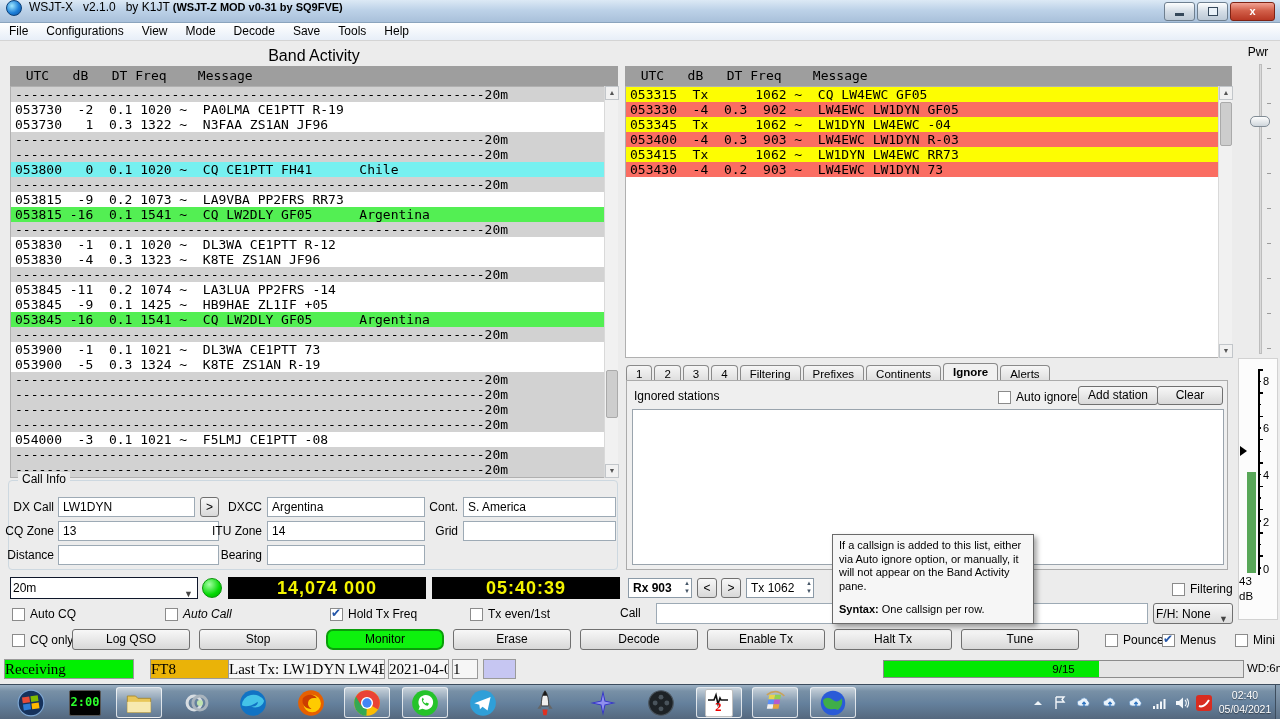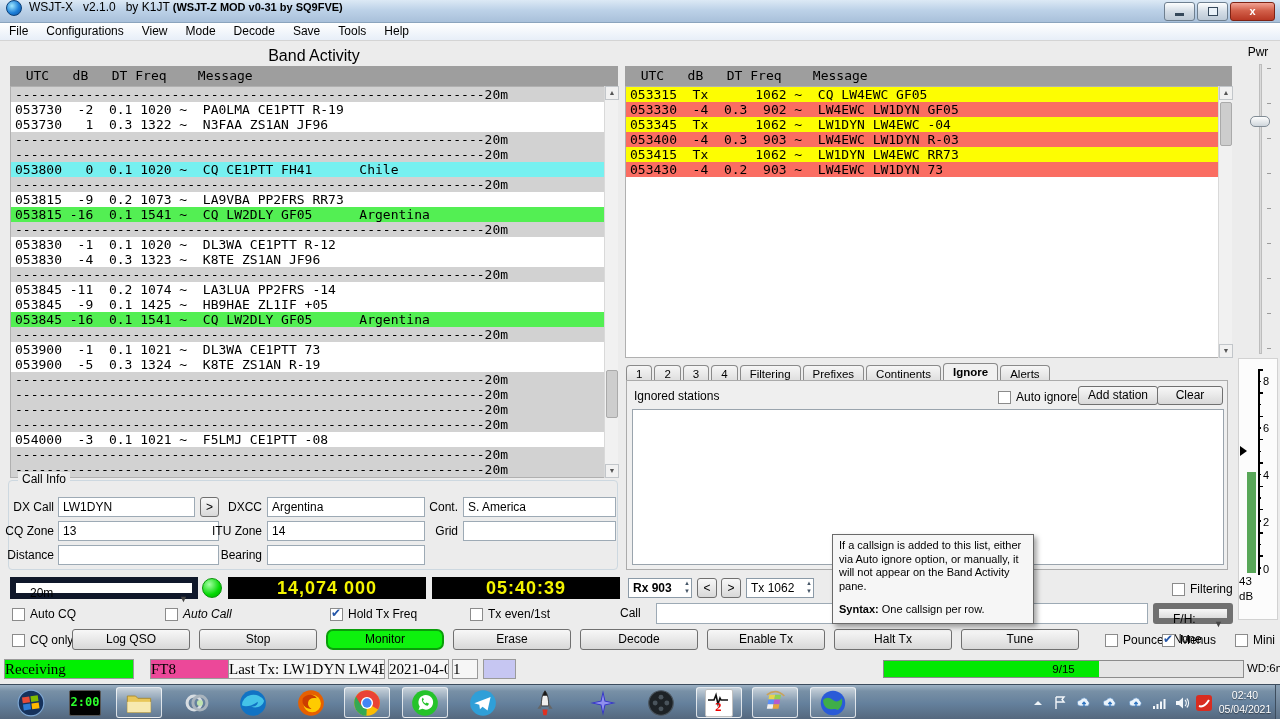--- a/index.html
+++ b/index.html
@@ -60,22 +60,22 @@
     background:linear-gradient(#f7f7f7,#e9e9e9 48%,#d8d8d8);text-align:center;box-sizing:border-box;}
   .btn.green{background:#0ef20e;border:2px solid #0a9e0a;border-radius:7px;font-weight:normal;}
   .inp{position:absolute;height:20px;border:1px solid #9daab5;background:#fff;font-size:12px;
     padding:0 4px;line-height:18px;box-sizing:border-box;white-space:nowrap;overflow:hidden;}
   .lbl{position:absolute;font-size:12px;line-height:20px;text-align:right;white-space:nowrap;}
   .fieldset{position:absolute;left:8px;top:480px;width:610px;height:90px;border:1px solid #cdd8e0;
     border-radius:4px;box-sizing:border-box;}
   .legend{position:absolute;left:18px;top:472px;font-size:12px;background:#ececec;padding:0 4px;}
   .blackbox{position:absolute;height:22px;background:#000;color:#f4f400;font-weight:bold;font-size:18px;
     text-align:center;line-height:22px;letter-spacing:1px;}
-  .dropdown{position:absolute;background:#fff;border:6px solid #0f172a;box-sizing:border-box;font-size:12px;
-    line-height:20px;padding:0 14px;}
+  .dropdown{position:absolute;background:#fff;border:1px solid #0f172a;box-sizing:border-box;font-size:12px;
+    line-height:20px;padding:0 2px;}
   .dropdown .arr{position:absolute;right:4px;top:0;font-size:9px;color:#444;}
   .spin{position:absolute;height:20px;background:#fff;border:1px solid #8b9aa7;box-sizing:border-box;
     font-size:12px;line-height:18px;padding:0 14px 0 4px;white-space:nowrap;}
   .spin .ud{position:absolute;right:1px;top:0px;font-size:6px;line-height:8px;color:#456;}
   .circle-ind{position:absolute;left:202px;top:578px;width:20px;height:20px;border-radius:50%;
     background:radial-gradient(circle at 35% 30%,#a5ffa5,#04d904 60%,#02a302);border:1px solid #079407;box-sizing:border-box;}
   
   .tooltip{position:absolute;left:832px;top:534px;width:202px;background:#f6f6f6;border:1px solid #6a6a6a;
     box-shadow:3px 3px 5px rgba(0,0,0,.35);font-size:11px;line-height:13.5px;padding:4px 6px 6px 6px;
     z-index:60;box-sizing:border-box;}
@@ -301,21 +301,21 @@
   <label class="cb checked" style="left:1162px;top:632px;">
     <span class="box"></span>
       <span>Menus</span>
     </label>
   <label class="cb" style="left:1235px;top:632px;">
     <span class="box"></span>
       <span>Mini</span>
     </label>
 
   <div class="sbox" style="left:4px;width:130px;background:#01f001;">Receiving</div>
-  <div class="sbox" style="left:150px;width:92px;background:#ec4899;">FT8</div>
+  <div class="sbox" style="left:150px;width:92px;background:#eab308;">FT8</div>
   <div class="sbox" style="left:228px;width:157px;">Last Tx: LW1DYN LW4EWC RR73</div>
   <div class="sbox" style="left:388px;width:61px;">2021-04-05</div>
   <div class="sbox" style="left:452px;width:26px;">1</div>
   <div class="sbox" style="left:483px;width:33px;background:#c6c6f2;"></div>
   <div class="progress">
     <div class="fill" id="progfill" style="width: 60%;"></div>
     <div class="ptext">9/15</div>
   </div>
   <div class="lbl" style="left:1247px;top:658px;width:32px;text-align:left;font-size:11.5px;">WD:6m</div>
 

